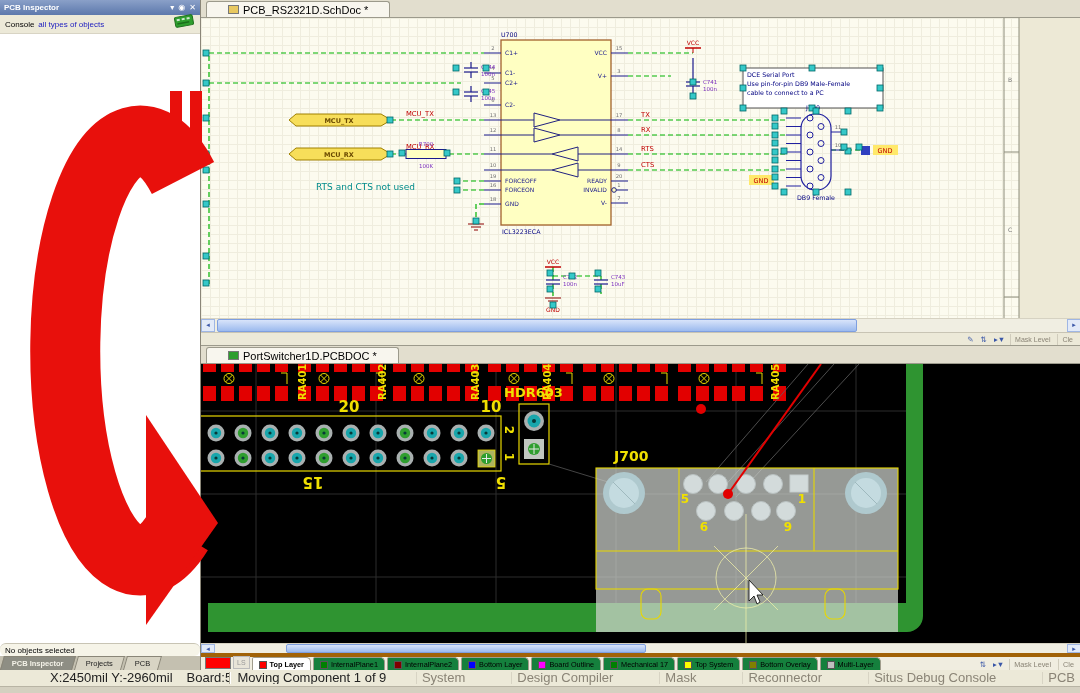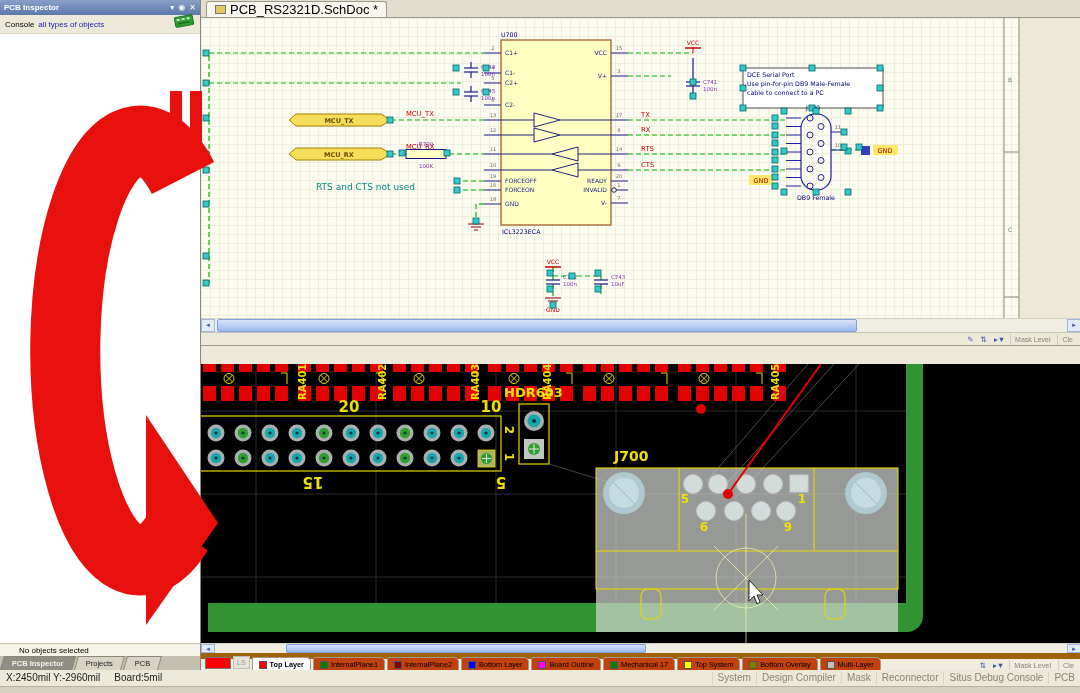--- a/index.html
+++ b/index.html
@@ -13,33 +13,33 @@
     background:linear-gradient(#8AA0C8,#5C78AC); color:#FFF; font-size:8px; font-weight:bold;
     line-height:15px; padding:0 4px; display:flex; }
   #inspector-titlebar .tb-btns { margin-left:auto; display:flex; gap:4px; font-weight:normal; font-size:8px; }
   #inspector-include { position:absolute; left:0; top:15px; width:200px; height:19px;
     background:#ECE9D8; font-size:8px; line-height:19px; padding:0 5px; display:flex; gap:4px; align-items:center;
     border-bottom:1px solid #D8D4C4; }
   #inspector-include a { color:#2020C0; cursor:pointer; }
   #inspector-include .chip { margin-left:auto; }
   #inspector-body { position:absolute; left:0; top:34px; width:200px; height:609px; background:#FFFFFF; }
   #inspector-status { position:absolute; left:0; top:643px; width:200px; height:13px; background:#F6F4E8;
-    border-top:1px solid #C8C4B4; font-size:8px; line-height:13px; padding:0 19px; }
+    border-top:1px solid #C8C4B4; font-size:8px; line-height:13px; padding:0 5px;border-radius:6px; }
   #inspector-tabs { position:absolute; left:0; top:656px; width:200px; height:14px; background:#C4C0B0;
     display:flex; align-items:stretch; padding-left:2px; }
   .ltab { font-size:7.5px; line-height:14px; padding:0 9px; border:1px solid #8A8678; border-bottom:none;
     background:#D8D4C4; color:#222; transform:skewX(-16deg); margin-right:2px; }
   .ltab > span { display:inline-block; transform:skewX(16deg); }
   .ltab.active { background:#8E8E84; color:#F4F2E8; font-weight:bold; }
 
   
   #right-col { position:absolute; left:200px; top:0; width:880px; height:670px; border-left:1px solid #8A8678; }
   .doc-tabbar { height:18px; background:#E2DECE; border-bottom:1px solid #9C9A8C; display:flex; align-items:flex-end; }
-  .doc-tab { display:inline-flex; align-items:center; gap:4px; height:16px; margin-left:5px; padding:0 8px;
-    background:#F8F6EE; border:1px solid #9C9A8C; border-bottom:none; border-radius:3px 3px 0 0; font-size:13px; }
+  .doc-tab { display:inline-flex; align-items:center; gap:4px; height:16px; margin-left:5px; padding:0 21px;
+    background:#F8F6EE; border:1px solid #9C9A8C; border-bottom:none; border-radius:3px 3px 0 0; font-size:11px; }
   .doc-icon { display:inline-block; width:11px; height:9px; border:1px solid #777; }
   .doc-icon.sch { background:#E8C860; }
   .doc-icon.pcb { background:#2E9E2E; }
 
   #sch-window { position:absolute; left:0; top:0; width:880px; height:345px; }
   #sch-canvas { position:absolute; left:0; top:18px; width:880px; height:300px; background:#FCFBEF;
     background-image:linear-gradient(#EFEDDE 1px, transparent 1px), linear-gradient(90deg,#EFEDDE 1px, transparent 1px);
     background-size:9px 9px; overflow:hidden; }
   #sch-svg { position:absolute; left:0; top:0; }
   .hscroll { position:relative; background:#F0EEE2; border-top:1px solid #D6D2C2; }
@@ -52,38 +52,38 @@
   #sch-bottombar { position:absolute; left:0; top:332px; width:880px; height:13px; background:#ECE9D8;
     border-top:1px solid #C8C4B4; display:flex; justify-content:flex-end; align-items:center; gap:3px;
     font-size:7px; color:#8A8476; padding-right:4px; }
   .mini-btn { padding:0 4px; border-left:1px solid #D0CCBC; line-height:11px; }
   .mini-icon { color:#3A57A8; font-size:7.5px; padding:0 2px; }
 
   #pcb-window { position:absolute; left:0; top:345px; width:880px; height:325px; border-top:1px solid #9C9A8C; }
   #pcb-canvas { position:absolute; left:0; top:18px; width:880px; height:279px; background:#000; overflow:hidden; }
 
   #layer-bar { position:absolute; left:0; top:307px; width:880px; height:18px; background:#F0EDE0;
-    border-top:6px solid #a16207; display:flex; align-items:flex-end; font-size:7.3px; }
+    border-top:4px solid #a16207; display:flex; align-items:flex-end; font-size:7.3px; }
   #layer-swatch { width:26px; height:12px; margin:0 2px 2px 4px; border:1px solid #777; }
   #ls-btn { height:13px; line-height:12px; padding:0 3px; margin-bottom:2px; color:#999; border:1px solid #BBB;
     background:#E8E4D8; font-size:7px; }
   .layer-tab { display:inline-flex; align-items:center; gap:3px; height:14px; padding:0 6px; margin-left:2px;
-    background:#c2410c; border:1px solid #A09C8C; border-bottom:none; border-radius:2px 5px 0 0; white-space:nowrap; }
+    background:#15803d; border:1px solid #A09C8C; border-bottom:none; border-radius:2px 5px 0 0; white-space:nowrap; }
   .layer-tab.active { background:#FFFFFF; font-weight:bold; }
   .layer-sq { display:inline-block; width:8px; height:8px; border:1px solid #555; }
   #layer-right { margin-left:auto; display:flex; align-items:center; gap:3px; color:#8A8476; padding-right:3px; height:100%; }
 
   
   #status-bar { position:absolute; left:0; top:670px; width:1080px; height:16px; background:#ECE9D8;
-    display:flex; font-size:10px; color:#222; align-items:center; }
+    display:flex; font-size:13px; color:#222; align-items:center;padding-left:44px; }
   .sb-cell { height:12px; line-height:12px; padding:0 6px; border-left:1px solid #FFF; box-shadow:-1px 0 0 #B0AC9C; white-space:nowrap; overflow:hidden; }
   #sb-coords { width:270px; display:flex; gap:14px; border-left:none; box-shadow:none; }
   #sb-moving { width:268px; }
   #sb-mode { width:252px; }
-  #sb-buttons { margin-left:auto; display:flex; color:#8A8476; }
+  #sb-buttons { margin-left:auto; display:flex; color:#8A8476;gap:41px; }
   .sb-btn { padding:0 5px; border-left:1px solid #D8D4C4; line-height:12px; white-space:nowrap; }
   #bottom-strip { position:absolute; left:0; top:686px; width:1080px; height:7px; background:#D4D0C0; border-top:1px solid #B8B4A4; }
 
   #red-arrow { position:absolute; left:20px; top:75px; z-index:60; pointer-events:none; }
 
   text { font-family:"DejaVu Sans", sans-serif; }
   .pinname { font-size:6px; fill:#1A1A8C; }
   .pinnum { font-size:5.2px; fill:#707070; text-anchor:middle; }
   .netlbl { font-size:6.8px; fill:#C00000; }
   .desig { font-size:6.3px; fill:#000080; }
@@ -429,20 +429,26 @@
       <div id="sch-bottombar">
         <span class="mini-icon">✎</span>
         <span class="mini-icon">⇅</span>
         <span class="mini-icon">▸▼</span>
         <span class="mini-btn">Mask Level</span>
         <span class="mini-btn">Cle</span>
       </div>
     </div>
 
     <div id="pcb-window">
+      <div class="doc-tabbar">
+        <div class="doc-tab">
+          <span class="doc-icon pcb"></span>
+          <span>PortSwitcher1D.PCBDOC *</span>
+        </div>
+      </div>
       <div id="pcb-canvas">
         <svg width="880" height="279" viewBox="0 0 880 279">
           <defs>
             <g id="padT">
                 <circle r="8.5" fill="#A9B0B0"></circle>
                 <circle r="5.2" fill="#18A6AC"></circle>
                 <circle r="1.6" fill="#083838"></circle>
               </g>
             <g id="padG">
                 <circle r="8.5" fill="#A9B0B0"></circle>
@@ -654,20 +660,21 @@
         </span>
       </div>
     </div>
   </div>
 
   <div id="status-bar">
     <div id="sb-coords" class="sb-cell">
       <span>X:2450mil Y:-2960mil</span>
       <span>Board:5mil</span>
     </div>
+    <div id="sb-moving" class="sb-cell">Moving Component 1 of 9</div>
     <div id="sb-buttons">
       <span class="sb-btn">System</span>
       <span class="sb-btn">Design Compiler</span>
       <span class="sb-btn">Mask</span>
       <span class="sb-btn">Reconnector</span>
       <span class="sb-btn">Situs Debug Console</span>
       <span class="sb-btn">PCB</span>
     </div>
   </div>
   <div id="bottom-strip"></div>

